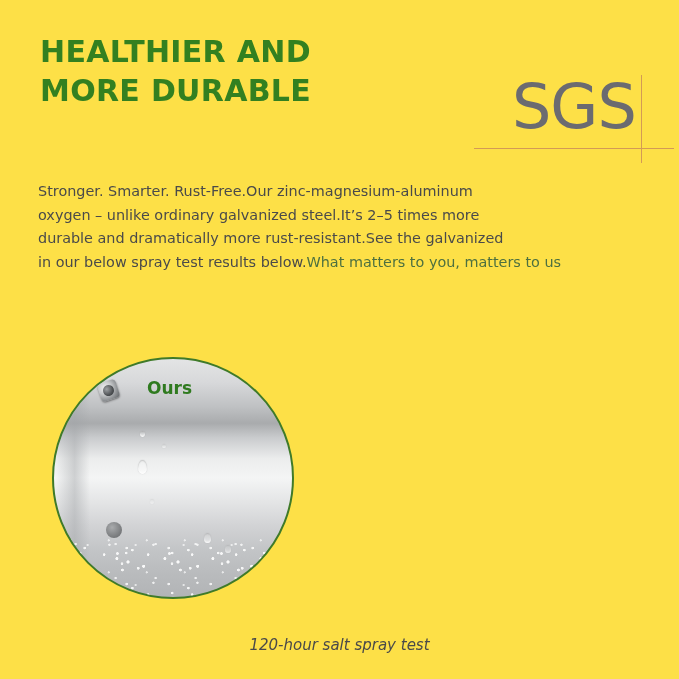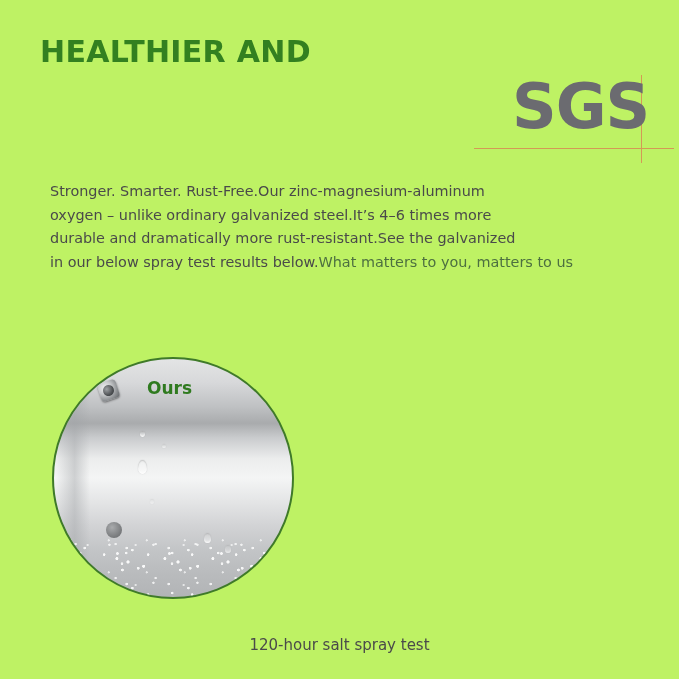--- a/index.html
+++ b/index.html
@@ -11,21 +11,21 @@
     height: 679px;
     background: #f7f8f2;
     font-family: "Liberation Sans", sans-serif;
     overflow: hidden;
     position: relative;
   }
 
   #page {
     position: absolute;
     inset: 0;
-    background: #bef264;
+    background: #fde047;
   }
 
   
   .headline {
     position: absolute;
     left: 40px;
     top: 32px;
     width: 400px;
   }
   .headline-line {
@@ -45,21 +45,21 @@
     left: 470px;
     top: 66px;
     width: 205px;
     height: 100px;
   }
   .sgs-text {
     position: absolute;
     left: 42px;
     top: 2px;
     font-family: "DejaVu Sans", sans-serif;
-    font-weight: 700;
+    font-weight: 400;
     font-size: 62px;
     line-height: 78px;
     letter-spacing: -1px;
     color: #6b6b70;
     white-space: nowrap;
   }
   .sgs-hline {
     position: absolute;
     left: 4px;
     top: 82px;
@@ -72,21 +72,21 @@
     left: 171px;
     top: 9px;
     width: 1px;
     height: 88px;
     background: #d39a55;
   }
 
   
   .paragraph {
     position: absolute;
-    left: 50px;
+    left: 38px;
     top: 180px;
     width: 600px;
     font-family: "DejaVu Sans", sans-serif;
     font-size: 14.4px;
     line-height: 23.6px;
     color: #4a4a4a;
   }
   .para-line {
     white-space: nowrap;
   }
@@ -310,40 +310,42 @@
   
   .caption {
     position: absolute;
     left: 0;
     top: 636px;
     width: 679px;
     text-align: center;
     font-family: "DejaVu Sans", sans-serif;
     font-size: 15px;
     color: #4a4a4a;
+    font-style: italic;
   }
 </style>
 </head>
 <body>
 
 <div id="page">
 
   <div class="headline">
     <div class="headline-line">HEALTHIER AND</div>
+    <div class="headline-line">MORE DURABLE</div>
   </div>
 
   <div class="sgs-logo">
     <div class="sgs-hline"></div>
     <div class="sgs-vline"></div>
     <div class="sgs-text">SGS</div>
   </div>
 
   <div class="paragraph">
     <div class="para-line">Stronger. Smarter. Rust-Free.Our zinc-magnesium-aluminum</div>
-    <div class="para-line">oxygen – unlike ordinary galvanized steel.It’s 4–6 times more</div>
+    <div class="para-line">oxygen – unlike ordinary galvanized steel.It’s 2–5 times more</div>
     <div class="para-line">durable and dramatically more rust-resistant.See the galvanized</div>
     <div class="para-line"><span> in our below spray test results below.</span><span class="para-green">What matters to you, matters to us</span></div>
   </div>
 
   <div class="samples">
 
     <div class="circle-wrap circle-ours">
       <div class="disc disc-ours">
         <div class="sheen-band"></div>
         <div class="bolt"></div>

